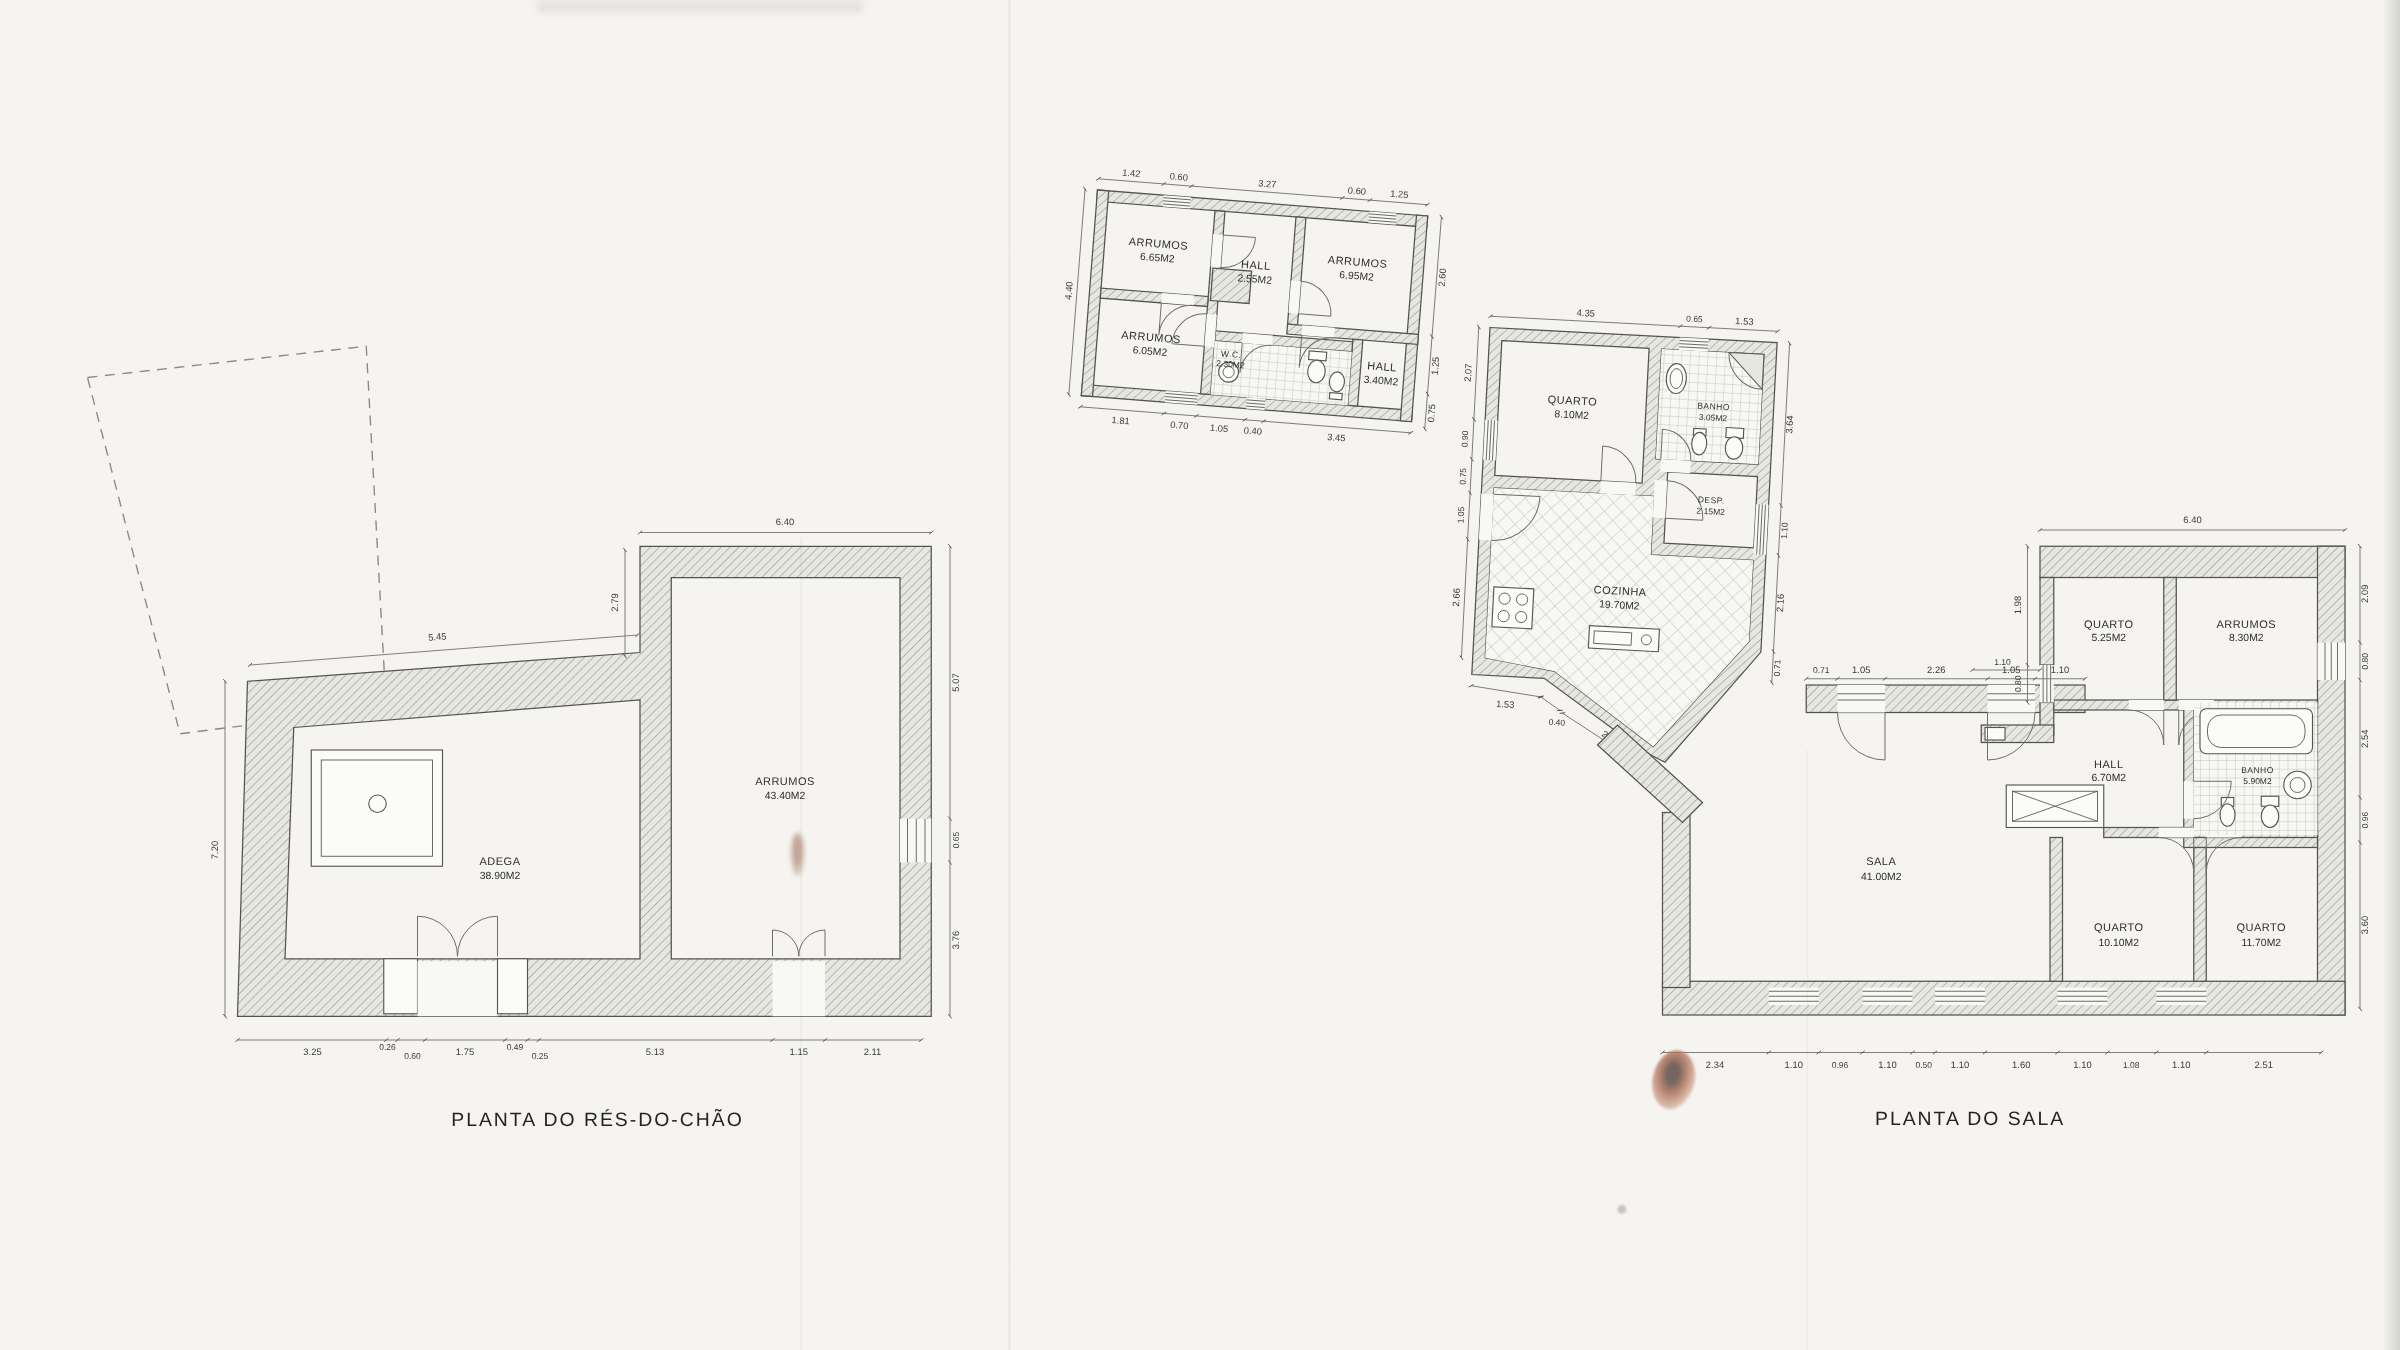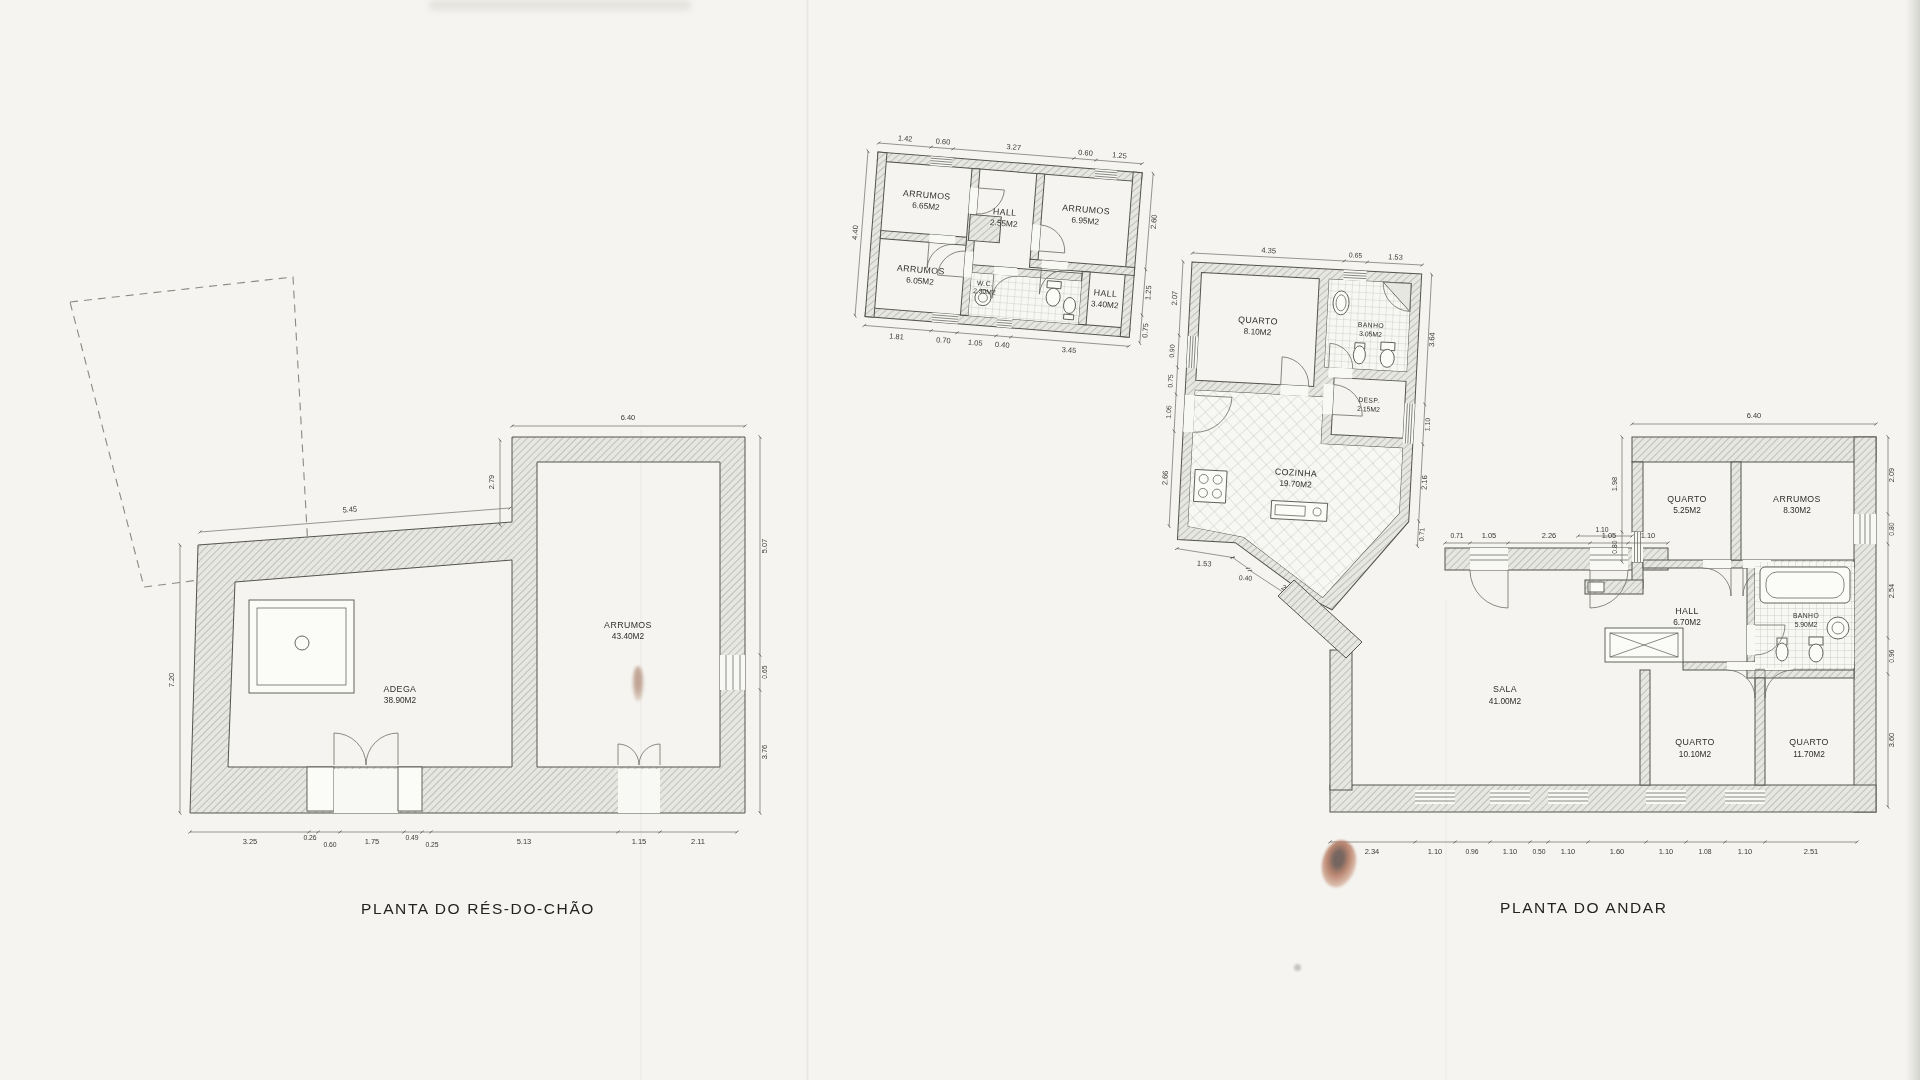--- a/index.html
+++ b/index.html
@@ -14,21 +14,21 @@
   .fx{fill:#fbfbf8;stroke:#55554f;stroke-width:.9;}
   .fx2{fill:none;stroke:#55554f;stroke-width:.7;}
   .dl{fill:none;stroke:#6f6f69;stroke-width:.7;
       marker-start:url(#mk);marker-mid:url(#mk);marker-end:url(#mk);}
   .dash{fill:none;stroke:#8a8a84;stroke-width:1.1;stroke-dasharray:8 6;}
   text{fill:#2e2e2a;}
   .rn{font-size:8.8px;letter-spacing:.4px;text-anchor:middle;}
   .ra{font-size:8.3px;text-anchor:middle;}
   .dm{font-size:7.5px;text-anchor:middle;fill:#3a3a36;}
   .sm{font-size:6.8px;}
-  .title{position:absolute;font-size:15.5px;letter-spacing:1.6px;color:#23231f;white-space:nowrap;margin-top:12px;}
+  .title{position:absolute;font-size:15.5px;letter-spacing:1.6px;color:#23231f;white-space:nowrap;}
   
   .crease{position:absolute;pointer-events:none;}
   .stain{position:absolute;border-radius:50%;pointer-events:none;}
 </style>
 </head>
 <body>
 
 <div class="page">
 
   <svg width="0" height="0" style="left:0;top:0">
@@ -377,21 +377,21 @@
       <text class="dm" x="438" y="624">1.10</text>
       <text class="dm" x="487" y="624">1.60</text>
       <text class="dm" x="536" y="624">1.10</text>
       <text class="dm sm" x="575" y="624">1.08</text>
       <text class="dm" x="615" y="624">1.10</text>
       <text class="dm" x="681" y="624">2.51</text>
     </g>
   </svg>
 
   <div class="title" style="left:361px;top:888px;">PLANTA DO RÉS-DO-CHÃO</div>
-  <div class="title" style="left:1500px;top:887px;">PLANTA DO ANDAR</div>
+  <div class="title" style="left:1500px;top:887px;">PLANTA DO SALA</div>
 
   <div class="crease" style="left:806px;top:0;width:3px;height:1080px;background:linear-gradient(90deg,transparent,rgba(60,60,55,.08),transparent);"></div>
   <div class="crease" style="left:640px;top:430px;width:2px;height:650px;background:linear-gradient(90deg,transparent,rgba(60,60,55,.07),transparent);"></div>
   <div class="crease" style="left:1445px;top:600px;width:2px;height:480px;background:linear-gradient(90deg,transparent,rgba(60,60,55,.05),transparent);"></div>
   <div class="crease" style="left:430px;top:0;width:260px;height:10px;background:rgba(120,120,115,.14);filter:blur(3px);"></div>
   <div class="crease" style="left:1906px;top:0;width:14px;height:1080px;background:linear-gradient(90deg,transparent,#d4d4cf);"></div>
   <div class="stain" style="left:1322px;top:840px;width:34px;height:48px;background:radial-gradient(ellipse at 45% 40%, rgba(104,86,80,.9) 0 18%, rgba(176,115,90,.85) 40%, rgba(205,160,135,.6) 68%, transparent 75%);filter:blur(1px);transform:rotate(12deg);"></div>
   <div class="stain" style="left:632px;top:666px;width:12px;height:36px;background:radial-gradient(ellipse at 50% 40%, rgba(150,100,75,.55) 0 30%, rgba(170,130,100,.35) 60%, transparent 75%);filter:blur(1.5px);"></div>
   <div class="stain" style="left:1294px;top:964px;width:7px;height:7px;background:rgba(90,90,85,.3);filter:blur(1px);"></div>
 

